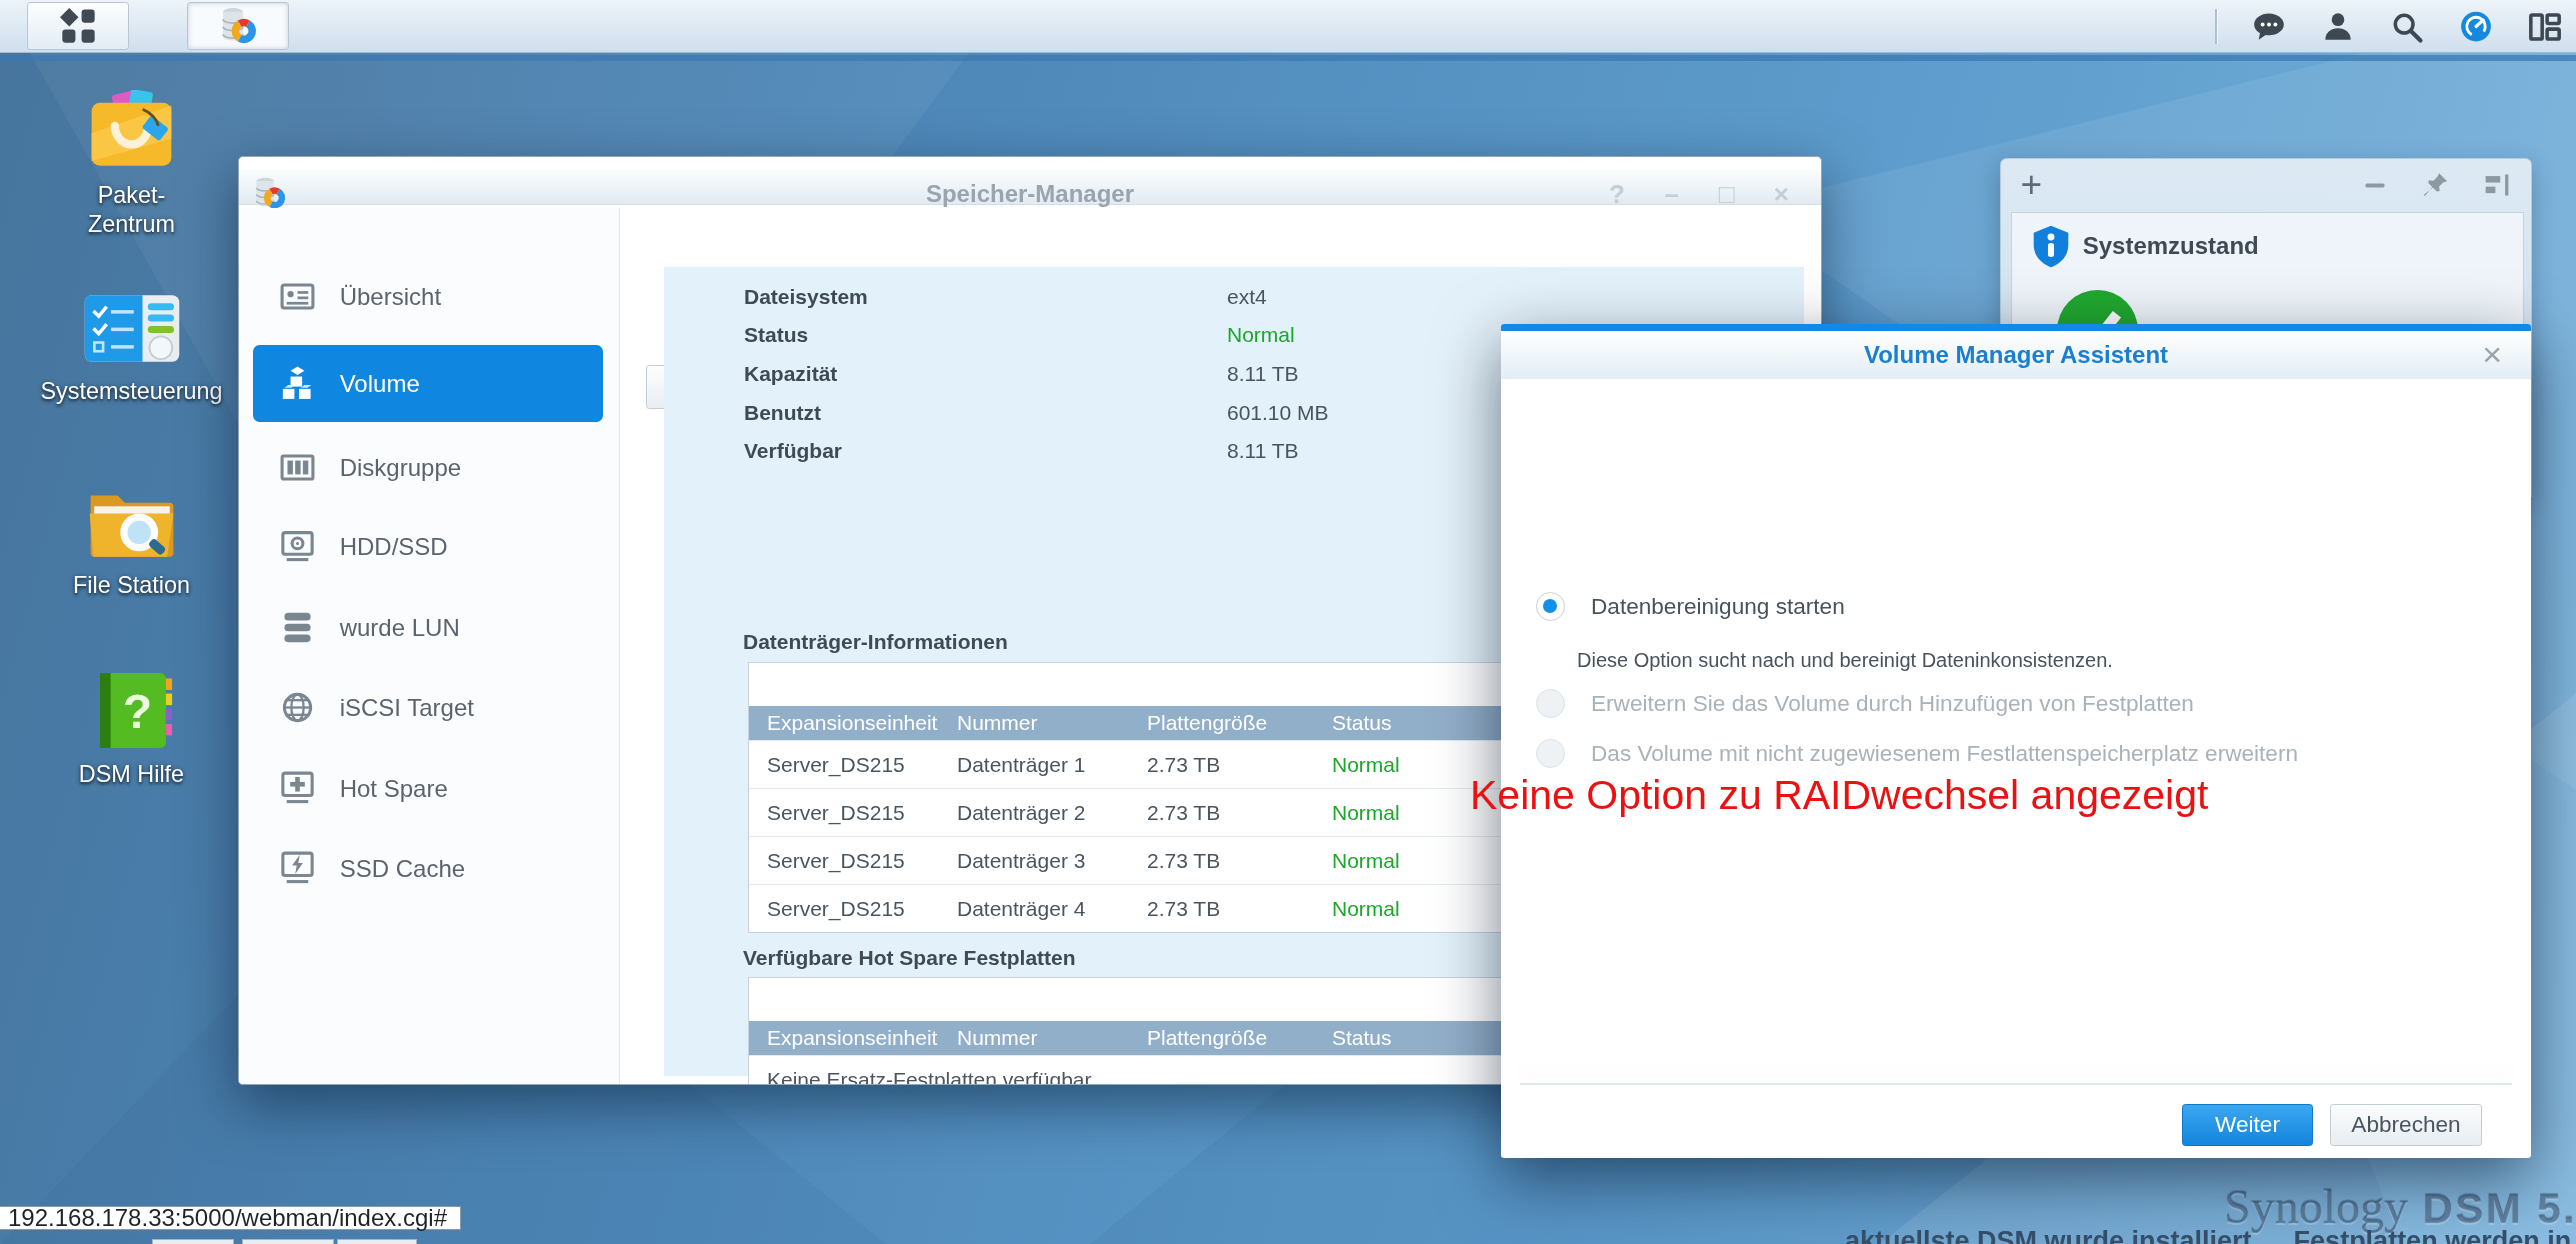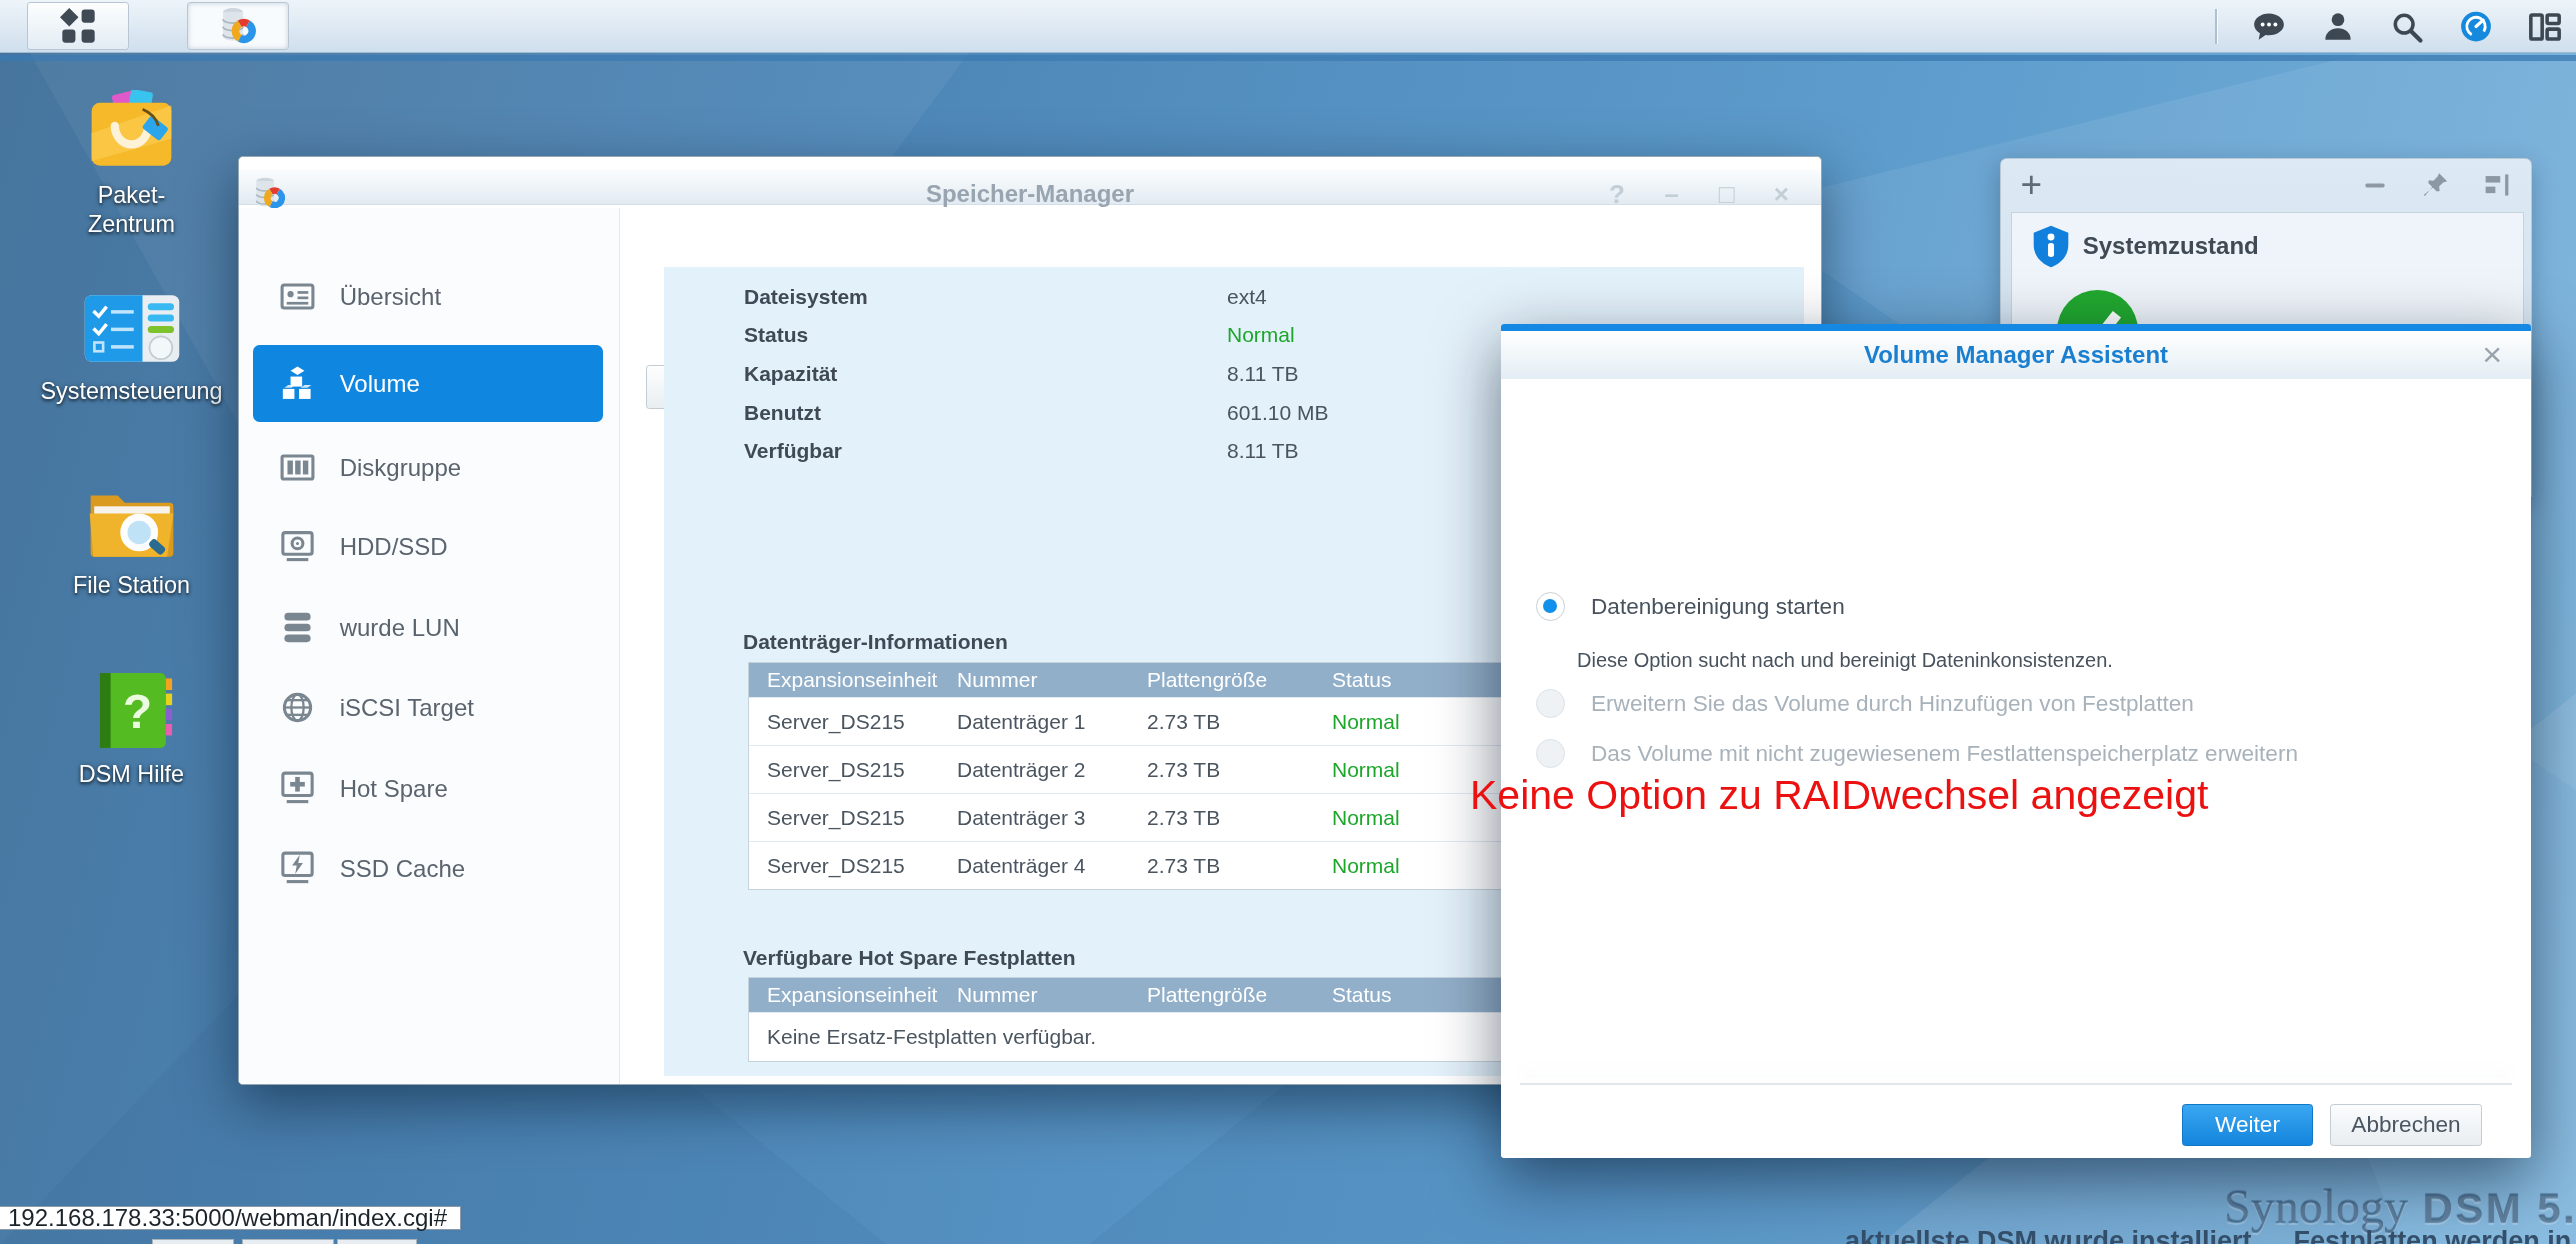--- a/index.html
+++ b/index.html
@@ -49,21 +49,21 @@
   .side-item .ic{width:37px;height:37px;margin-left:26px;margin-right:24px;color:#7a8690;flex:none;}
   .side-item.sel{background:#0f86e0;color:#fff;}
   .side-item.sel .ic{color:#fff;}
   .detail-panel{position:absolute;left:425px;top:110px;width:1140px;height:809px;background:#e3f1fa;}
   .drow{position:absolute;left:0;width:100%;height:39px;}
   .drow .dlabel{position:absolute;left:80px;top:8px;font-size:21px;font-weight:bold;color:#3f4a55;}
   .drow .dvalue{position:absolute;left:563px;top:8px;font-size:21px;color:#49545e;}
   .sect-head{position:absolute;left:79px;font-size:21px;font-weight:bold;color:#3f4a55;}
   .tbl{position:absolute;left:84px;width:1035px;border:0.8px solid #c6d3de;background:#fff;}
   .tbl-head{height:34px;background:#92afc9;color:#fff;font-size:21px;display:grid;
-    grid-template-columns:190px 190px 185px 1fr;align-items:center;padding-left:18px;}
+    grid-template-columns:190px 190px 185px 1fr;align-items:center;padding-left:18px;margin-top:43px;}
   .tbl-row{height:48px;border-top:0.8px solid #e2e9f0;font-size:21px;color:#4a5560;display:grid;
     grid-template-columns:190px 190px 185px 1fr;align-items:center;padding-left:18px;cursor:pointer;background:#fff;}
   .status-ok{color:#1ca62a;}
 
   
   .widget{position:absolute;left:2000px;top:158px;width:532px;height:339px;z-index:12;
     background:linear-gradient(rgba(225,236,245,.96),rgba(205,222,236,.96));
     border:0.8px solid #b9c9d6;border-radius:6.5px 6.5px 0 0;box-shadow:0 8px 24px rgba(0,20,40,.25);}
   .widget-head{position:absolute;left:0;top:0;width:100%;height:52px;}
   .widget-plus{position:absolute;left:19.4px;top:4.8px;font-size:37px;color:#5f6b76;cursor:pointer;}

